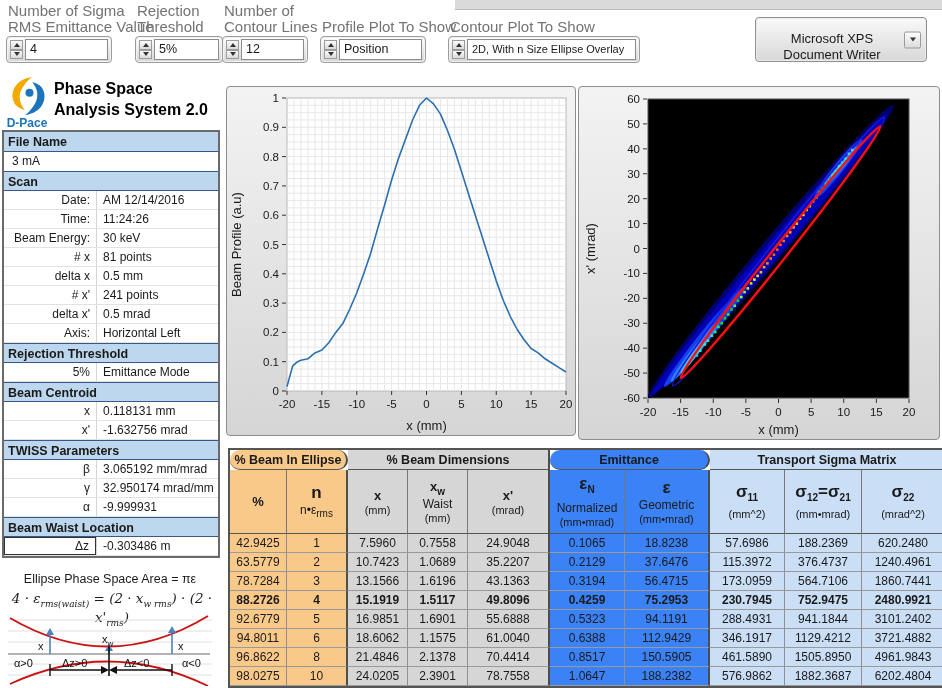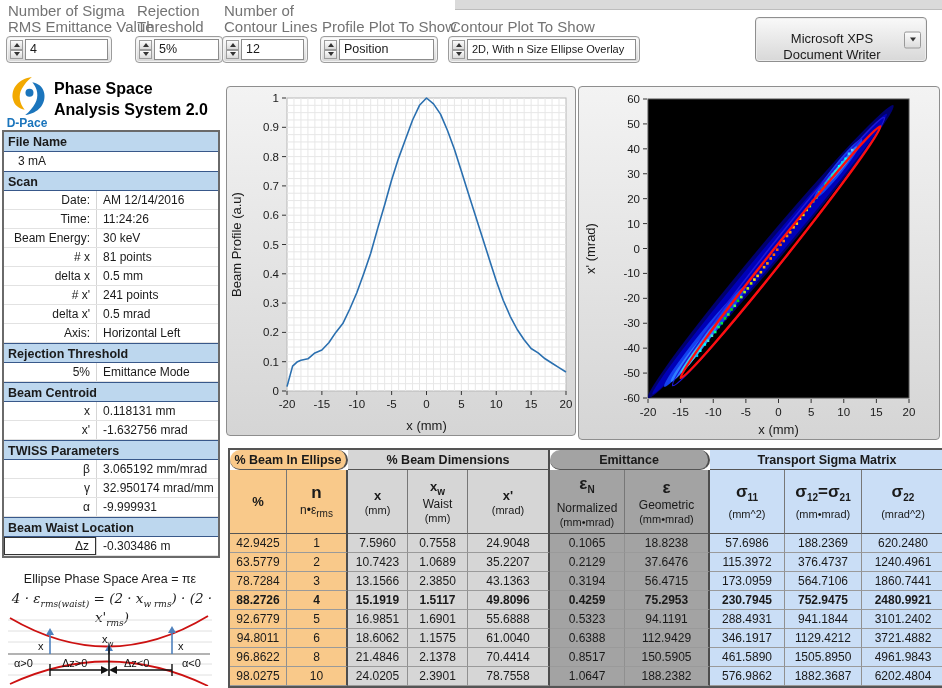--- a/index.html
+++ b/index.html
@@ -15,40 +15,40 @@
   .topstrip{position:absolute;left:455px;top:0;width:487px;height:9px;background:#DADADA;border-bottom:1px solid #BDBDBD;}
   
   .title{position:absolute;left:54px;top:78px;font-size:16px;font-weight:bold;line-height:21px;color:#000;}
   .logotext{position:absolute;left:2px;top:116px;width:50px;text-align:center;font-size:12px;font-weight:bold;color:#1B75BC;}
   .ipanel{position:absolute;left:2px;top:130px;width:214px;border:2px solid #6A6A6A;background:#fff;box-sizing:content-box;}
   .ihead{height:20px;background:#BDD7EE;border-top:1px solid #38588A;border-bottom:1px solid #38588A;font-weight:bold;font-size:12.5px;line-height:20px;padding-left:4px;box-sizing:border-box;}
   .ihead:first-child{border-top:none;}
   .irow{height:19px;display:flex;font-size:12px;line-height:19px;border-bottom:1px solid #E2E2E2;box-sizing:border-box;}
   .ilabel{width:92px;text-align:right;padding-right:6px;box-sizing:border-box;}
   .ival{flex:1;padding-left:6px;border-left:1px solid #D5D5D5;overflow:hidden;white-space:nowrap;}
-  .ifull{padding-left:14px;font-size:12px;line-height:19px;height:19px;}
+  .ifull{padding-left:8px;font-size:12px;line-height:19px;height:19px;}
   .boxedlabel{border:1px solid #333;line-height:17px;}
   .formula1{position:absolute;left:10px;top:572px;width:200px;text-align:center;font-size:12.5px;}
   .formula2{position:absolute;left:0px;top:590px;width:224px;text-align:center;font-size:13.5px;font-family:"DejaVu Serif",serif;font-style:italic;}
   .formula2 sub{font-size:9px;}
   
   .plotpanel{position:absolute;background:linear-gradient(#F3F3F3,#D5D5D5);border:1px solid #8E8E8E;border-radius:4px;}
   
   .btable{position:absolute;left:228px;top:448px;display:grid;grid-template-columns:57px 61px 60px 60px 82px 75px 85px 75px 77px 82px;grid-template-rows:20px 64px;grid-auto-rows:19px;border:2px solid #555;background:#fff;box-sizing:border-box;width:714px;height:240px;}
   .bt-grow{display:flex;align-items:center;justify-content:center;font-weight:bold;font-size:12.5px;border-right:1px solid #555;border-bottom:1px solid #555;box-sizing:border-box;}
   .bt-h{display:flex;flex-direction:column;align-items:center;justify-content:center;gap:1px;border-right:1px solid #777;border-bottom:1px solid #555;font-size:12px;box-sizing:border-box;text-align:center;}
   .bt-h .sym{font-size:13px;font-weight:bold;}
   .bt-h .sym-big{font-size:17px;font-weight:bold;line-height:18px;}
   .bt-h .l2{font-size:12px;}
   .bt-h .unit{font-size:11px;}
   .bt-h sub{font-size:10px;}
   .bt-c{display:flex;align-items:center;justify-content:center;font-size:12px;border-right:1px solid #909090;border-bottom:1px solid #9a9a9a;box-sizing:border-box;}
   .c-or{background:#F9C98A;}
   .c-gr{background:#D6D6D6;}
-  .c-bg{background:#a3a3a3;}
+  .c-bg{background:#3b82f6;}
   .c-lb{background:#CADEF6;}
   .gb{border-right:2px solid #4d4d4d !important;}
   .boldrow{font-weight:bold;}
   .g1,.g3{border-right:2px solid #4d4d4d;border-radius:10px;}
   .g2{border-right:2px solid #4d4d4d;}
 </style>
 </head>
 <body>
 
 <div id="app">
@@ -91,21 +91,21 @@
           <div class="tri-up"></div>
         </div>
       <div class="sbtn">
           <div class="tri-down"></div>
         </div>
     </div>
     <div class="spinfield">12</div>
   </div>
 
   <div class="tlabel" style="left:322px;top:19px;">Profile Plot To Show</div>
-  <div class="spinctl" style="left:320px;width:118px;">
+  <div class="spinctl" style="left:320px;width:106px;">
     <div class="spinbtns">
       <div class="sbtn">
           <div class="tri-up"></div>
         </div>
       <div class="sbtn">
           <div class="tri-down"></div>
         </div>
     </div>
     <div class="spinfield">Position</div>
   </div>
@@ -565,21 +565,21 @@
       <div class="bt-c c-gr">1.0689</div>
       <div class="bt-c c-gr gb">35.2207</div>
       <div class="bt-c c-bg">0.2129</div>
       <div class="bt-c c-bg gb">37.6476</div>
       <div class="bt-c c-lb">115.3972</div>
       <div class="bt-c c-lb">376.4737</div>
       <div class="bt-c c-lb" style="border-right: none;">1240.4961</div>
       <div class="bt-c c-or">78.7284</div>
       <div class="bt-c c-or gb">3</div>
       <div class="bt-c c-gr">13.1566</div>
-      <div class="bt-c c-gr">2.3850</div>
+      <div class="bt-c c-gr">1.6196</div>
       <div class="bt-c c-gr gb">43.1363</div>
       <div class="bt-c c-bg">0.3194</div>
       <div class="bt-c c-bg gb">56.4715</div>
       <div class="bt-c c-lb">173.0959</div>
       <div class="bt-c c-lb">564.7106</div>
       <div class="bt-c c-lb" style="border-right: none;">1860.7441</div>
       <div class="bt-c c-or boldrow">88.2726</div>
       <div class="bt-c c-or gb boldrow">4</div>
       <div class="bt-c c-gr boldrow">15.1919</div>
       <div class="bt-c c-gr boldrow">1.5117</div>

